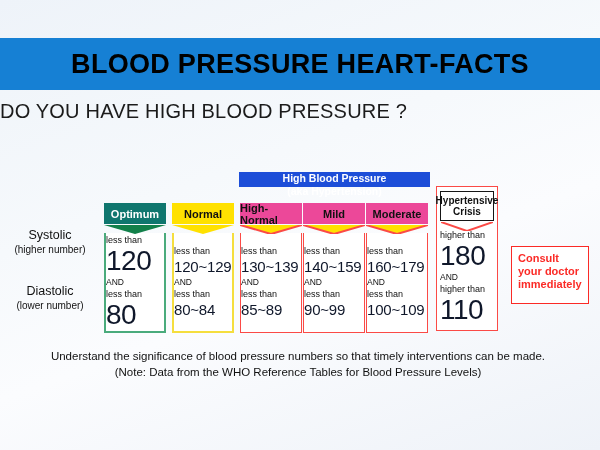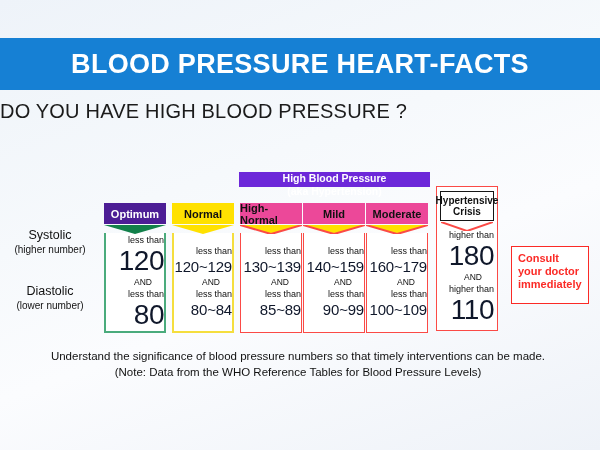--- a/index.html
+++ b/index.html
@@ -10,66 +10,66 @@
     position:relative;
   }
   .sheet{position:absolute;inset:0;}
 
   
   .title-bar{
     position:absolute;left:0;top:38px;width:600px;height:52px;
     background:#1680d4;display:flex;align-items:center;justify-content:center;
   }
   .title-bar .t{
-    color:#ffffff;font-size:27px;font-weight:bold;letter-spacing:.3px;
+    color:#000000;font-size:27px;font-weight:bold;letter-spacing:.3px;
     white-space:nowrap;
   }
   .subtitle{
     position:absolute;left:0;top:100px;width:600px;text-align:left;
     font-size:20px;color:#1b1b1b;letter-spacing:.2px;
   }
 
   
   .rowlabels{position:absolute;left:0;top:228px;width:100px;}
   .rowlab{text-align:center;color:#111;}
   .rowlab .big{font-size:12.5px;line-height:15px;}
   .rowlab .small{font-size:10px;line-height:13px;}
   .rowlab.systolic{margin-bottom:28px;}
 
   
   .hbp-banner{
     position:absolute;left:239px;top:172px;width:191px;height:15px;
-    background:#6d28d9;color:#fff;display:flex;flex-direction:column;
+    background:#1d4ed8;color:#fff;display:flex;flex-direction:column;
     align-items:center;justify-content:space-between;line-height:12.5px;
   }
   .hbp-banner .l1{font-size:10.5px;font-weight:bold;}
   .hbp-banner .l2{font-size:10.5px;font-weight:bold;}
 
   
   .col{position:absolute;top:203px;width:62px;}
   .col .head{
     position:relative;height:21px;display:flex;align-items:center;
     justify-content:center;font-size:11px;font-weight:bold;color:#111;
   }
   .col .head .notch{
     position:absolute;left:0;top:21px;width:100%;height:9px;
   }
   .col .body{
     margin-top:9px;height:100px;background:#fff;
-    display:flex;flex-direction:column;align-items:flex-end;
+    display:flex;flex-direction:column;align-items:flex-start;
     justify-content:center;box-sizing:border-box;
   }
   .lt{font-size:9px;color:#111;line-height:11px;}
-  .and{font-size:8.5px;color:#111;line-height:11px;margin:1px 12px 1px;}
+  .and{font-size:8.5px;color:#111;line-height:11px;margin:1px 0 1px;}
   .num{font-size:15px;color:#0f172a;line-height:19px;letter-spacing:-.2px;}
   .num.jumbo{font-size:28px;line-height:30px;letter-spacing:-.5px;}
 
   
   #col-optimum{left:104px;}
-  #col-optimum .head{background:#4c1d95;color:#fff;}
+  #col-optimum .head{background:#0f766e;color:#fff;}
   #col-optimum .body{border:2px solid #4aab7c;border-top:none;}
 
   
   #col-normal{left:172px;}
   #col-normal .head{background:#ffe100;}
   #col-normal .body{border:2px solid #f5de3e;border-top:none;}
 
   
   .hbpcol .head{background:#ec4899;}
   .hbpcol .body{border:1.5px solid #fb4a46;border-top:none;}

